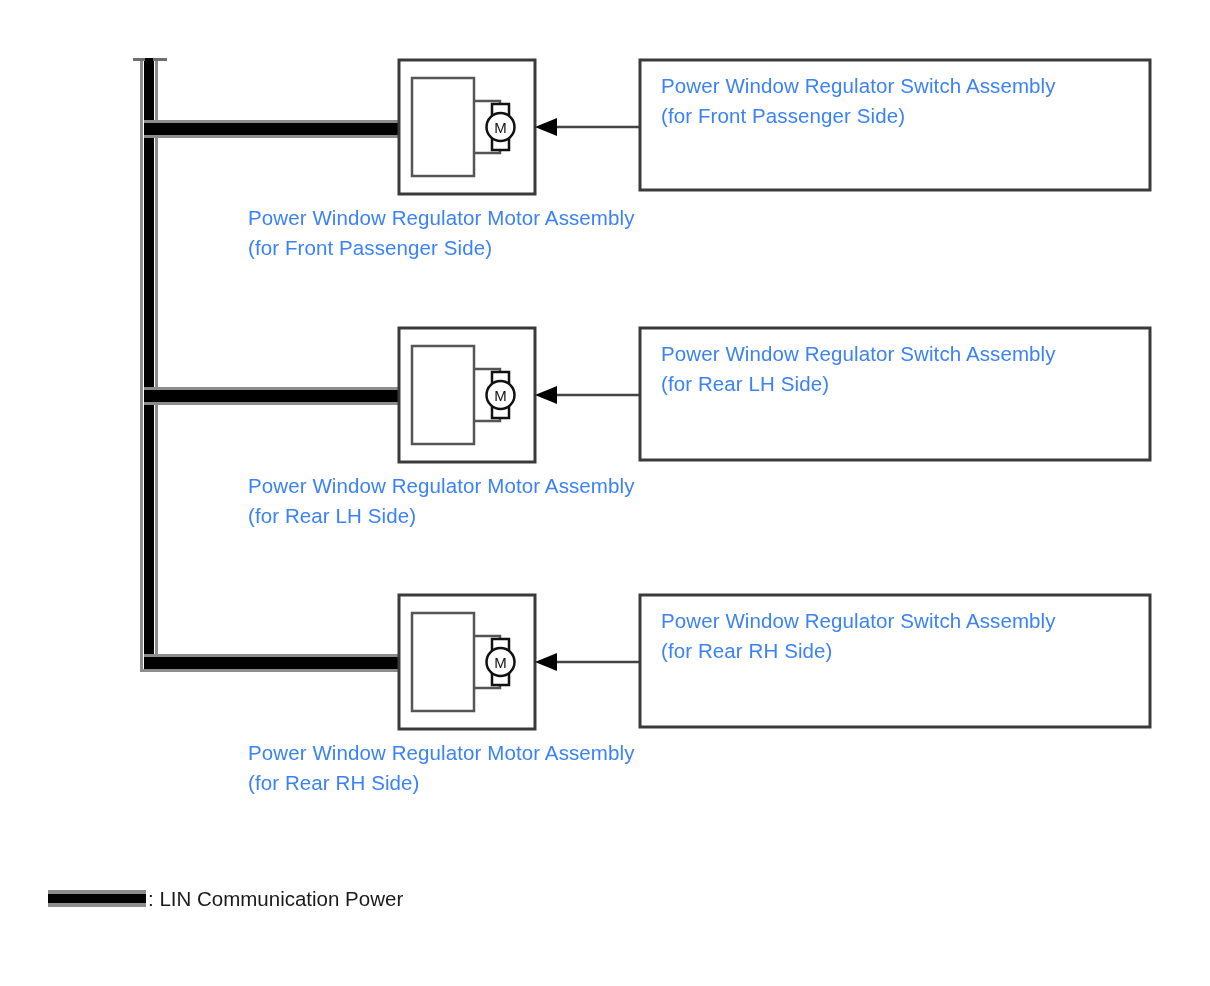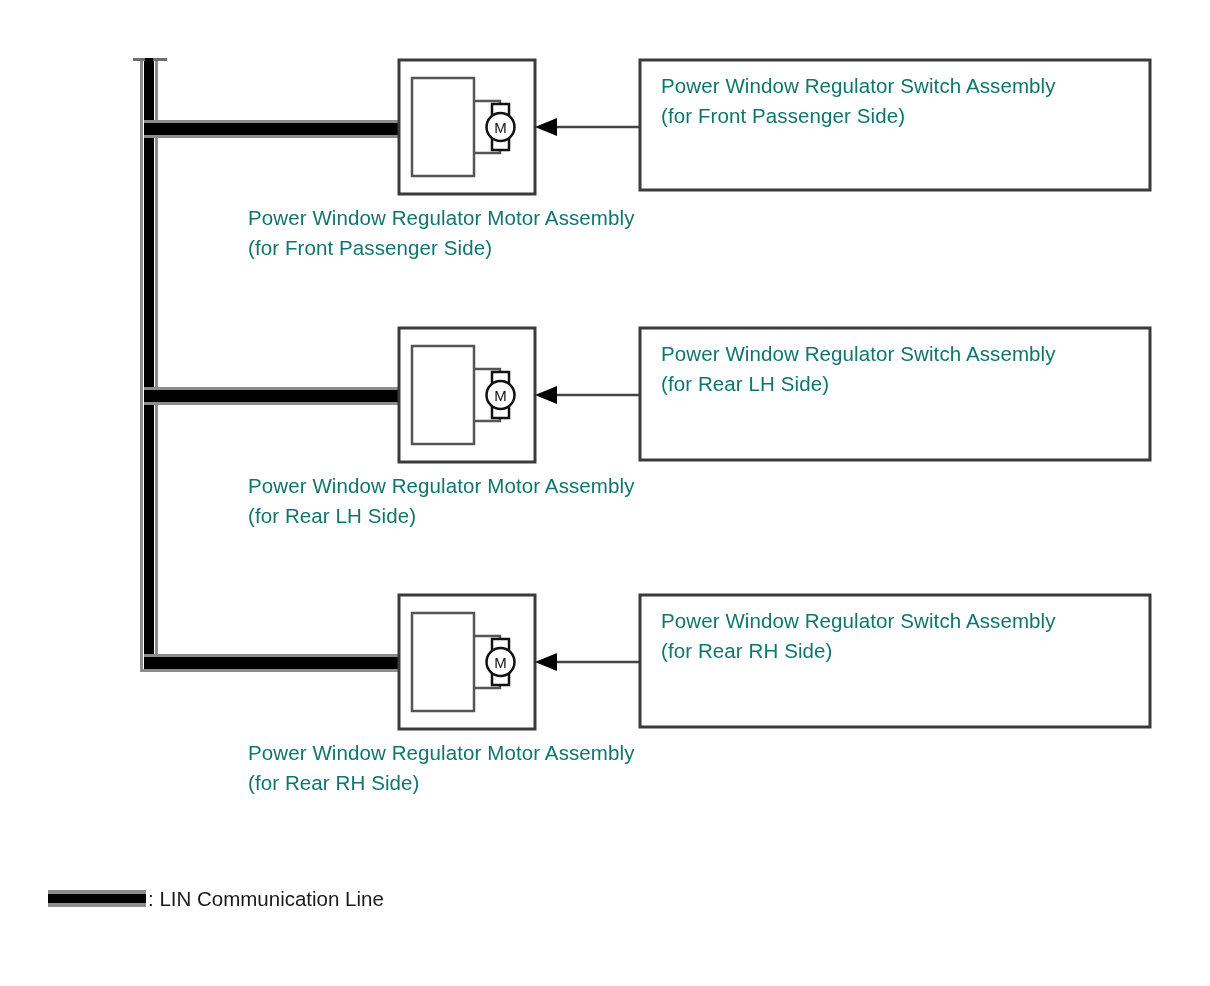--- a/index.html
+++ b/index.html
@@ -10,21 +10,21 @@
     overflow:hidden;
     position:relative;
   }
   #stage{position:relative;width:1210px;height:986px;}
   svg#diagram{position:absolute;left:0;top:0;width:1210px;height:986px;display:block;}
   .dtext{
     position:absolute;
     font-family:"Liberation Sans",sans-serif;
     font-size:20.5px;
     line-height:30px;
-    color:#0f766e;
+    color:#3b82f6;
     white-space:pre;
     letter-spacing:0.1px;
   }
   .legend-text{
     position:absolute;
     font-family:"Liberation Sans",sans-serif;
     font-size:20.5px;
     line-height:26px;
     color:#1a1a1a;
     white-space:pre;
@@ -122,15 +122,15 @@
   <div class="dtext" style="left:661px; top:339px;"><span>Power Window Regulator Switch Assembly</span><br><span>(for Rear LH Side)</span></div>
 
   <div class="dtext" style="left:661px; top:606px;"><span>Power Window Regulator Switch Assembly</span><br><span>(for Rear RH Side)</span></div>
 
   <div class="dtext" style="left:248px; top:203px;"><span>Power Window Regulator Motor Assembly</span><br><span>(for Front Passenger Side)</span></div>
 
   <div class="dtext" style="left:248px; top:471px;"><span>Power Window Regulator Motor Assembly</span><br><span>(for Rear LH Side)</span></div>
 
   <div class="dtext" style="left:248px; top:738px;"><span>Power Window Regulator Motor Assembly</span><br><span>(for Rear RH Side)</span></div>
 
-  <div class="legend-text" style="left:148px; top:886px;">: LIN Communication Line</div>
+  <div class="legend-text" style="left:148px; top:886px;">: LIN Communication Power</div>
 
 </div>
 
 </body></html>

